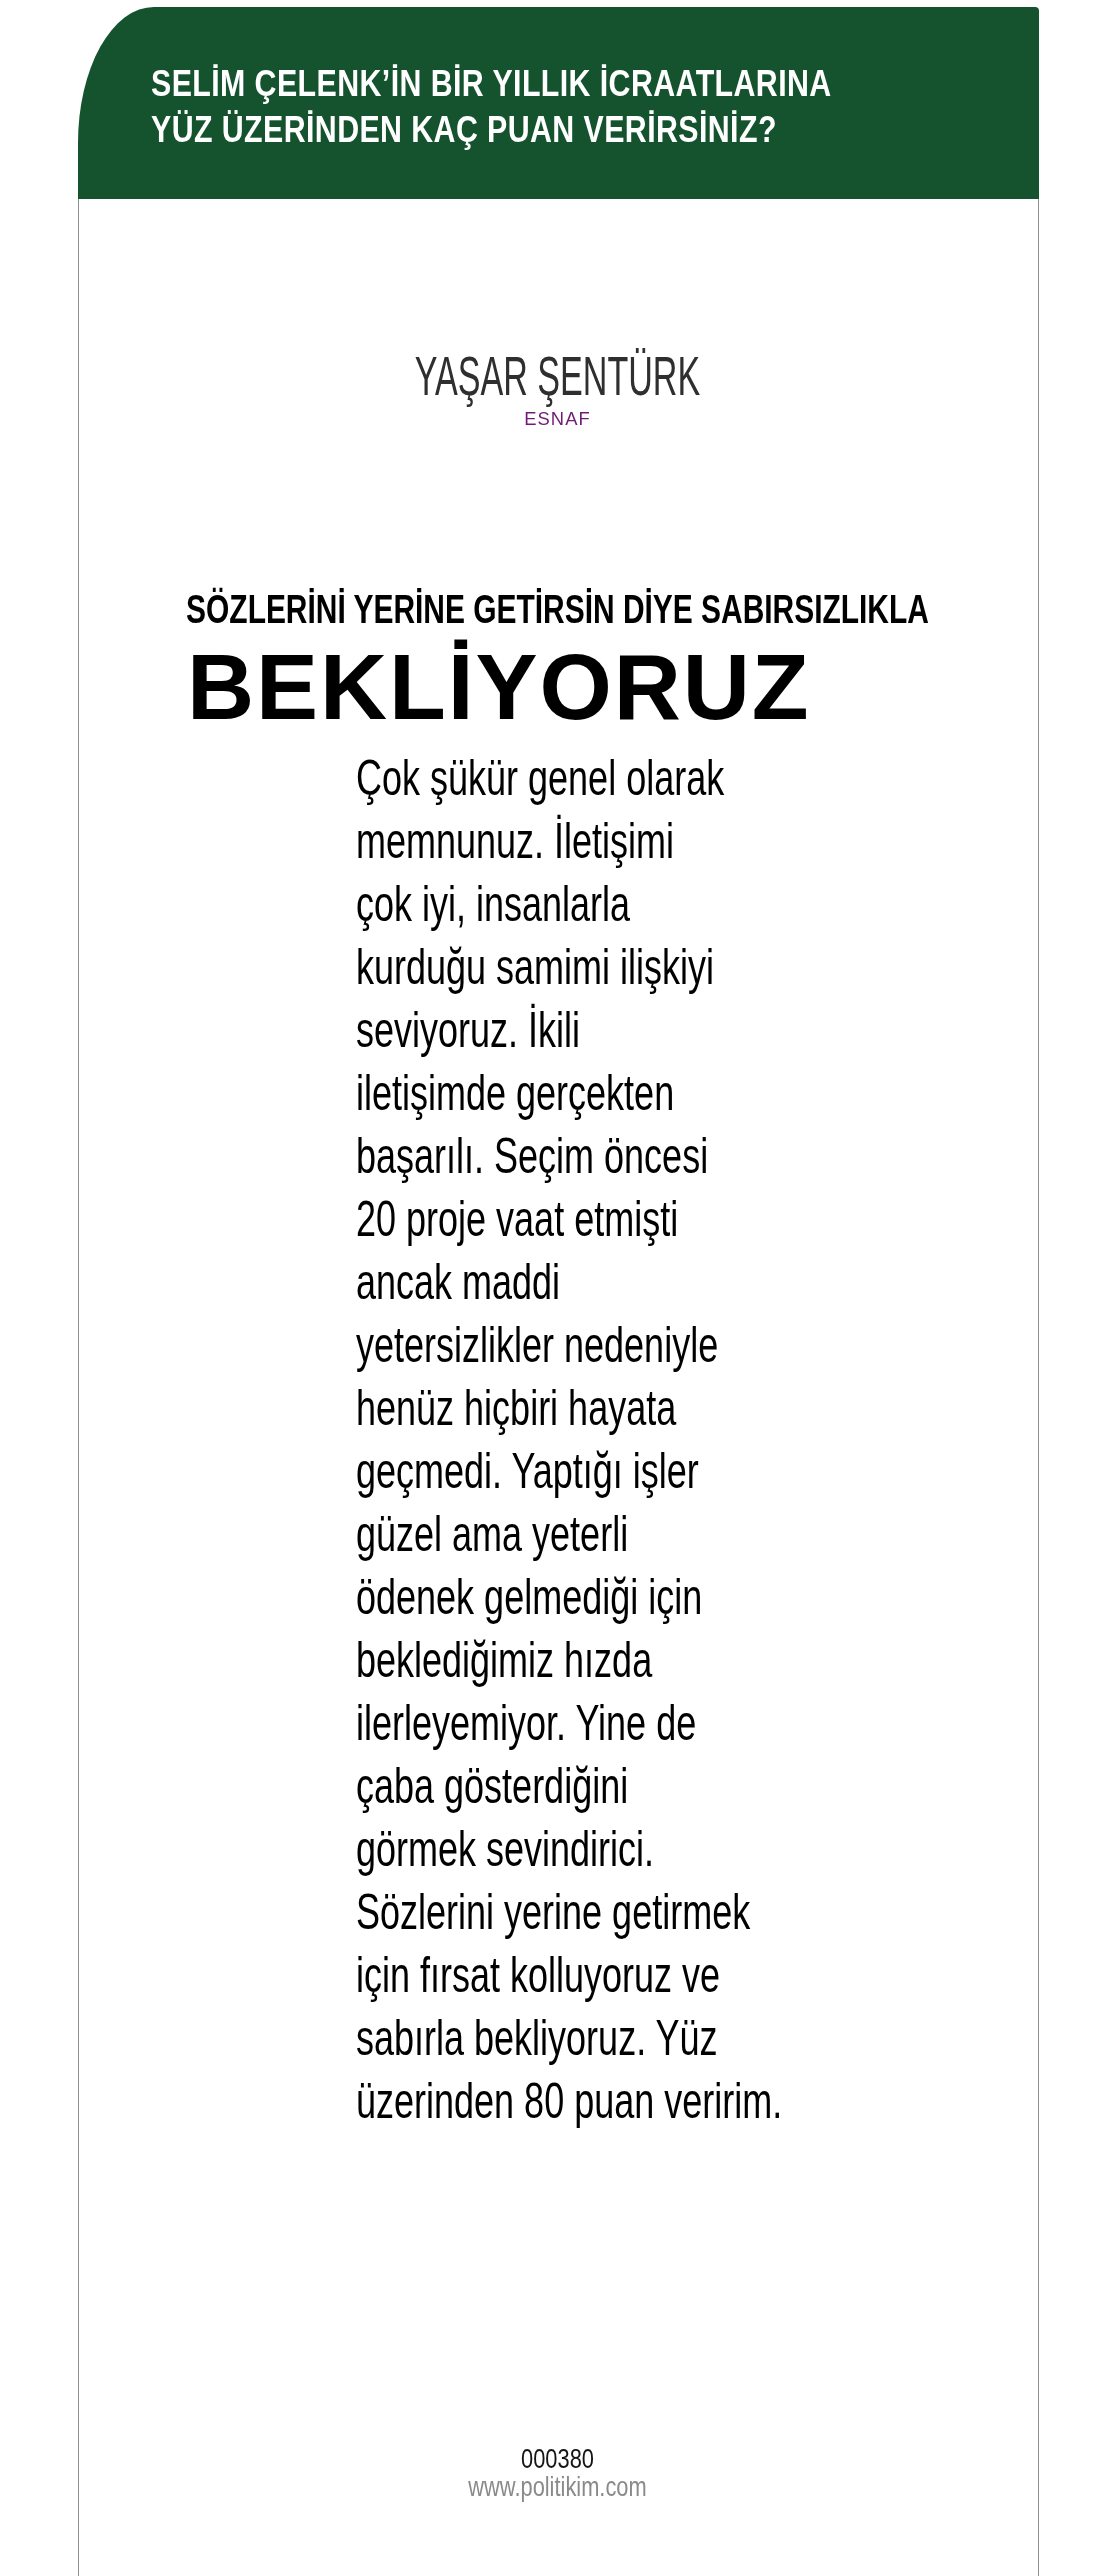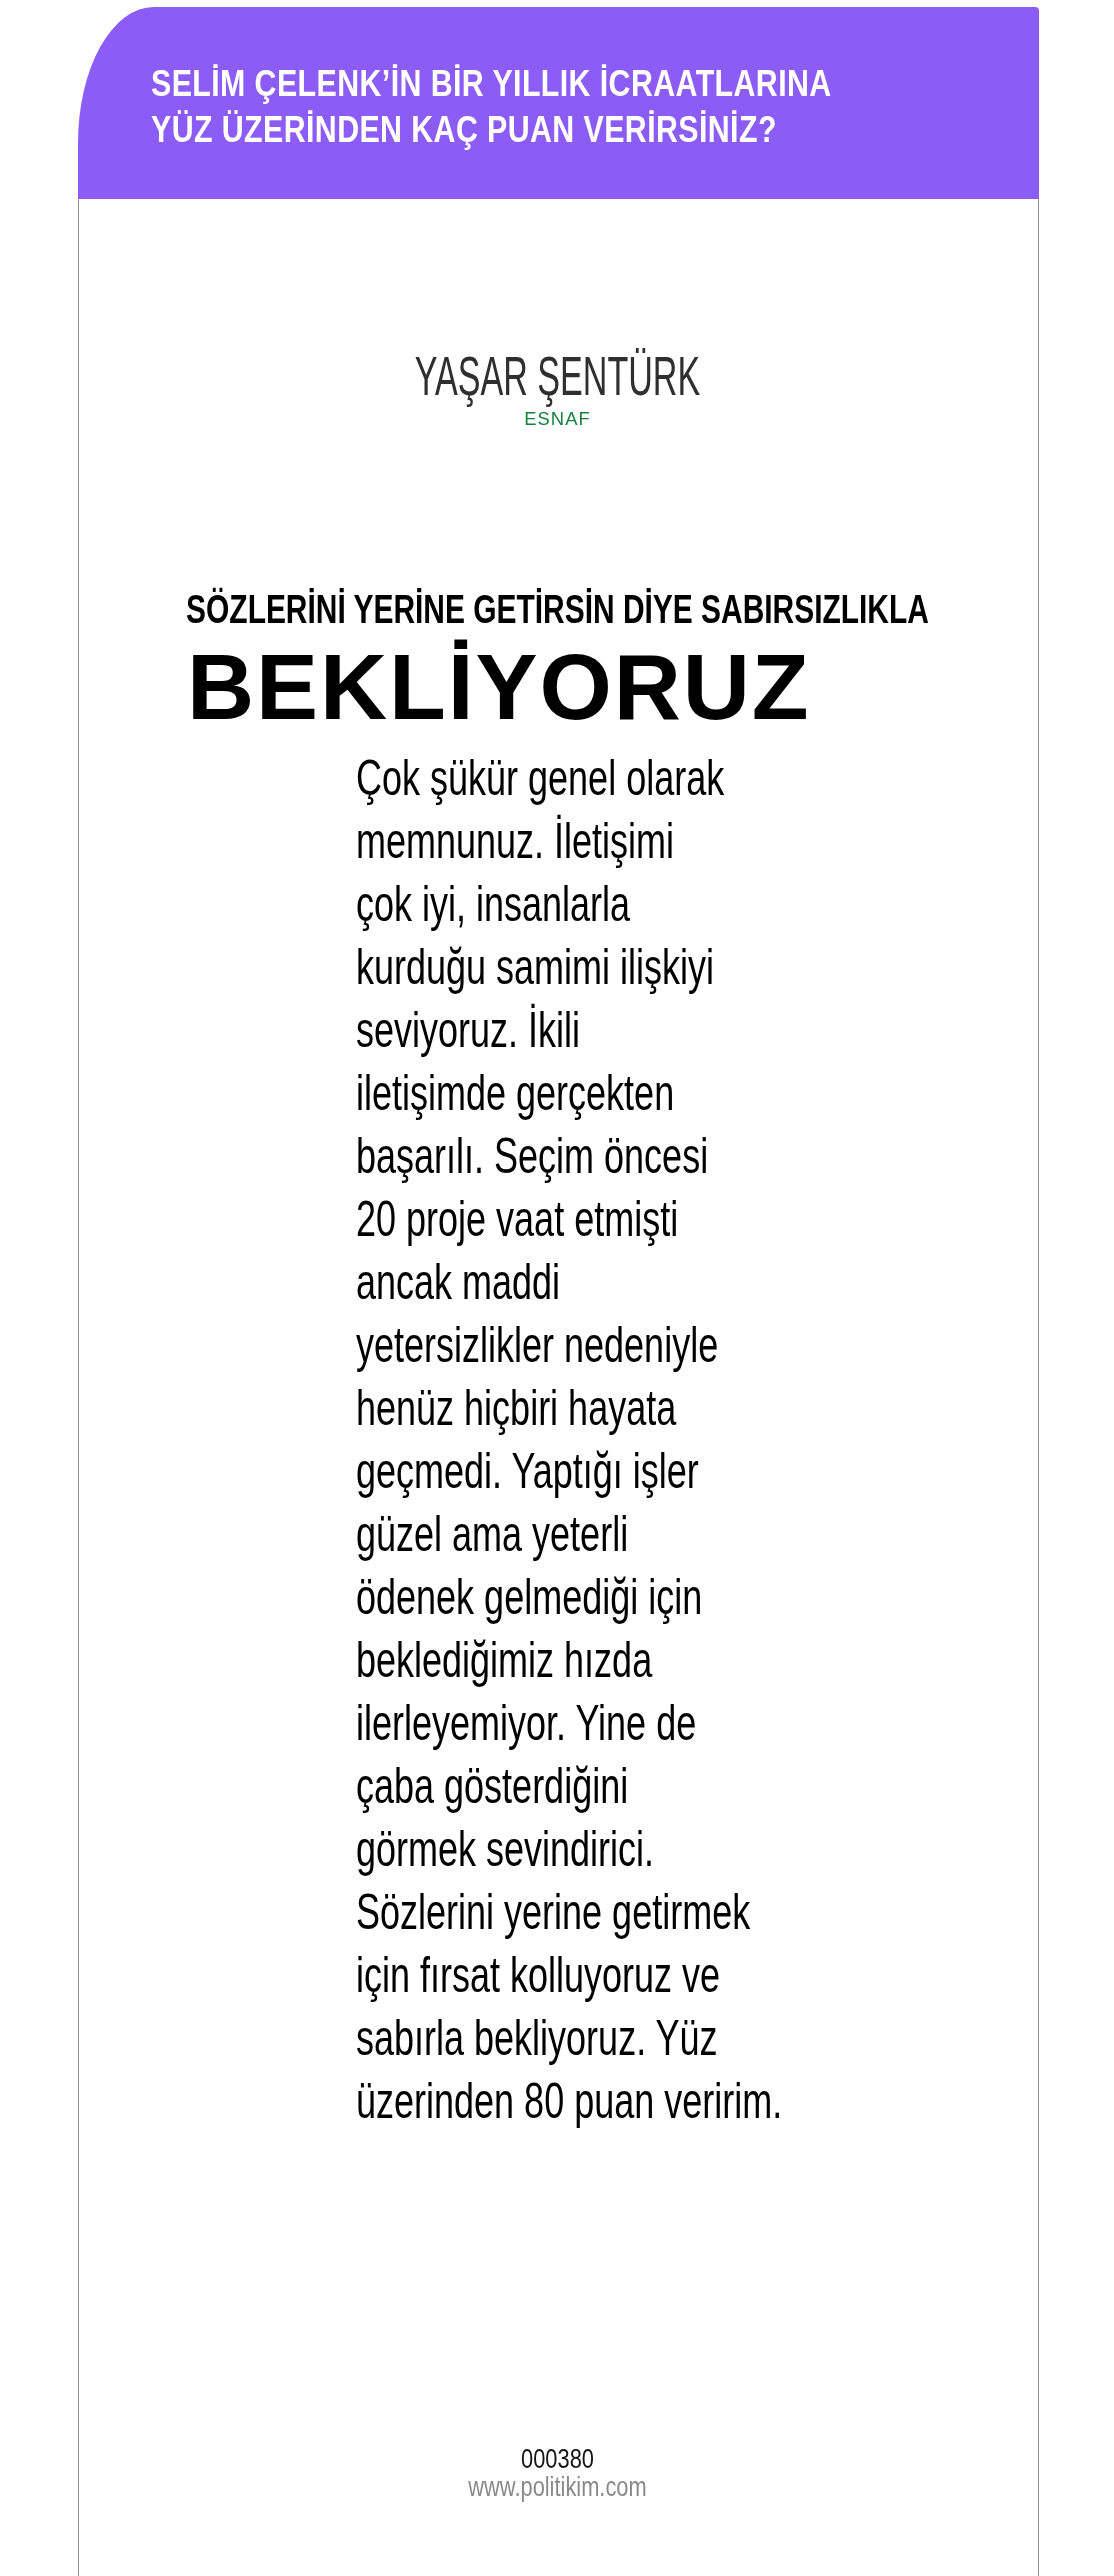--- a/index.html
+++ b/index.html
@@ -12,21 +12,21 @@
     overflow: hidden;
   }
 
   
   .banner {
     position: absolute;
     left: 78px;
     top: 6.8px;
     width: 961px;
     height: 192px;
-    background: #8b5cf6;
+    background: #14532d;
     border-top-left-radius: 76px 136px;
     border-top-right-radius: 3.9px;
   }
   .banner-question {
     position: absolute;
     left: 73px;
     top: 54px;
     color: #ffffff;
     font-weight: bold;
     font-size: 37px;
@@ -64,21 +64,21 @@
     white-space: nowrap;
   }
   .respondent-title {
     position: absolute;
     left: 0;
     top: 409px;
     width: 1115px;
     text-align: center;
     font-size: 18.4px;
     line-height: 19.4px;
-    color: #15803d;
+    color: #701a75;
     letter-spacing: 1px;
   }
 
   .kicker {
     position: absolute;
     left: 0;
     top: 588px;
     width: 1115px;
     text-align: center;
     font-size: 41px;

